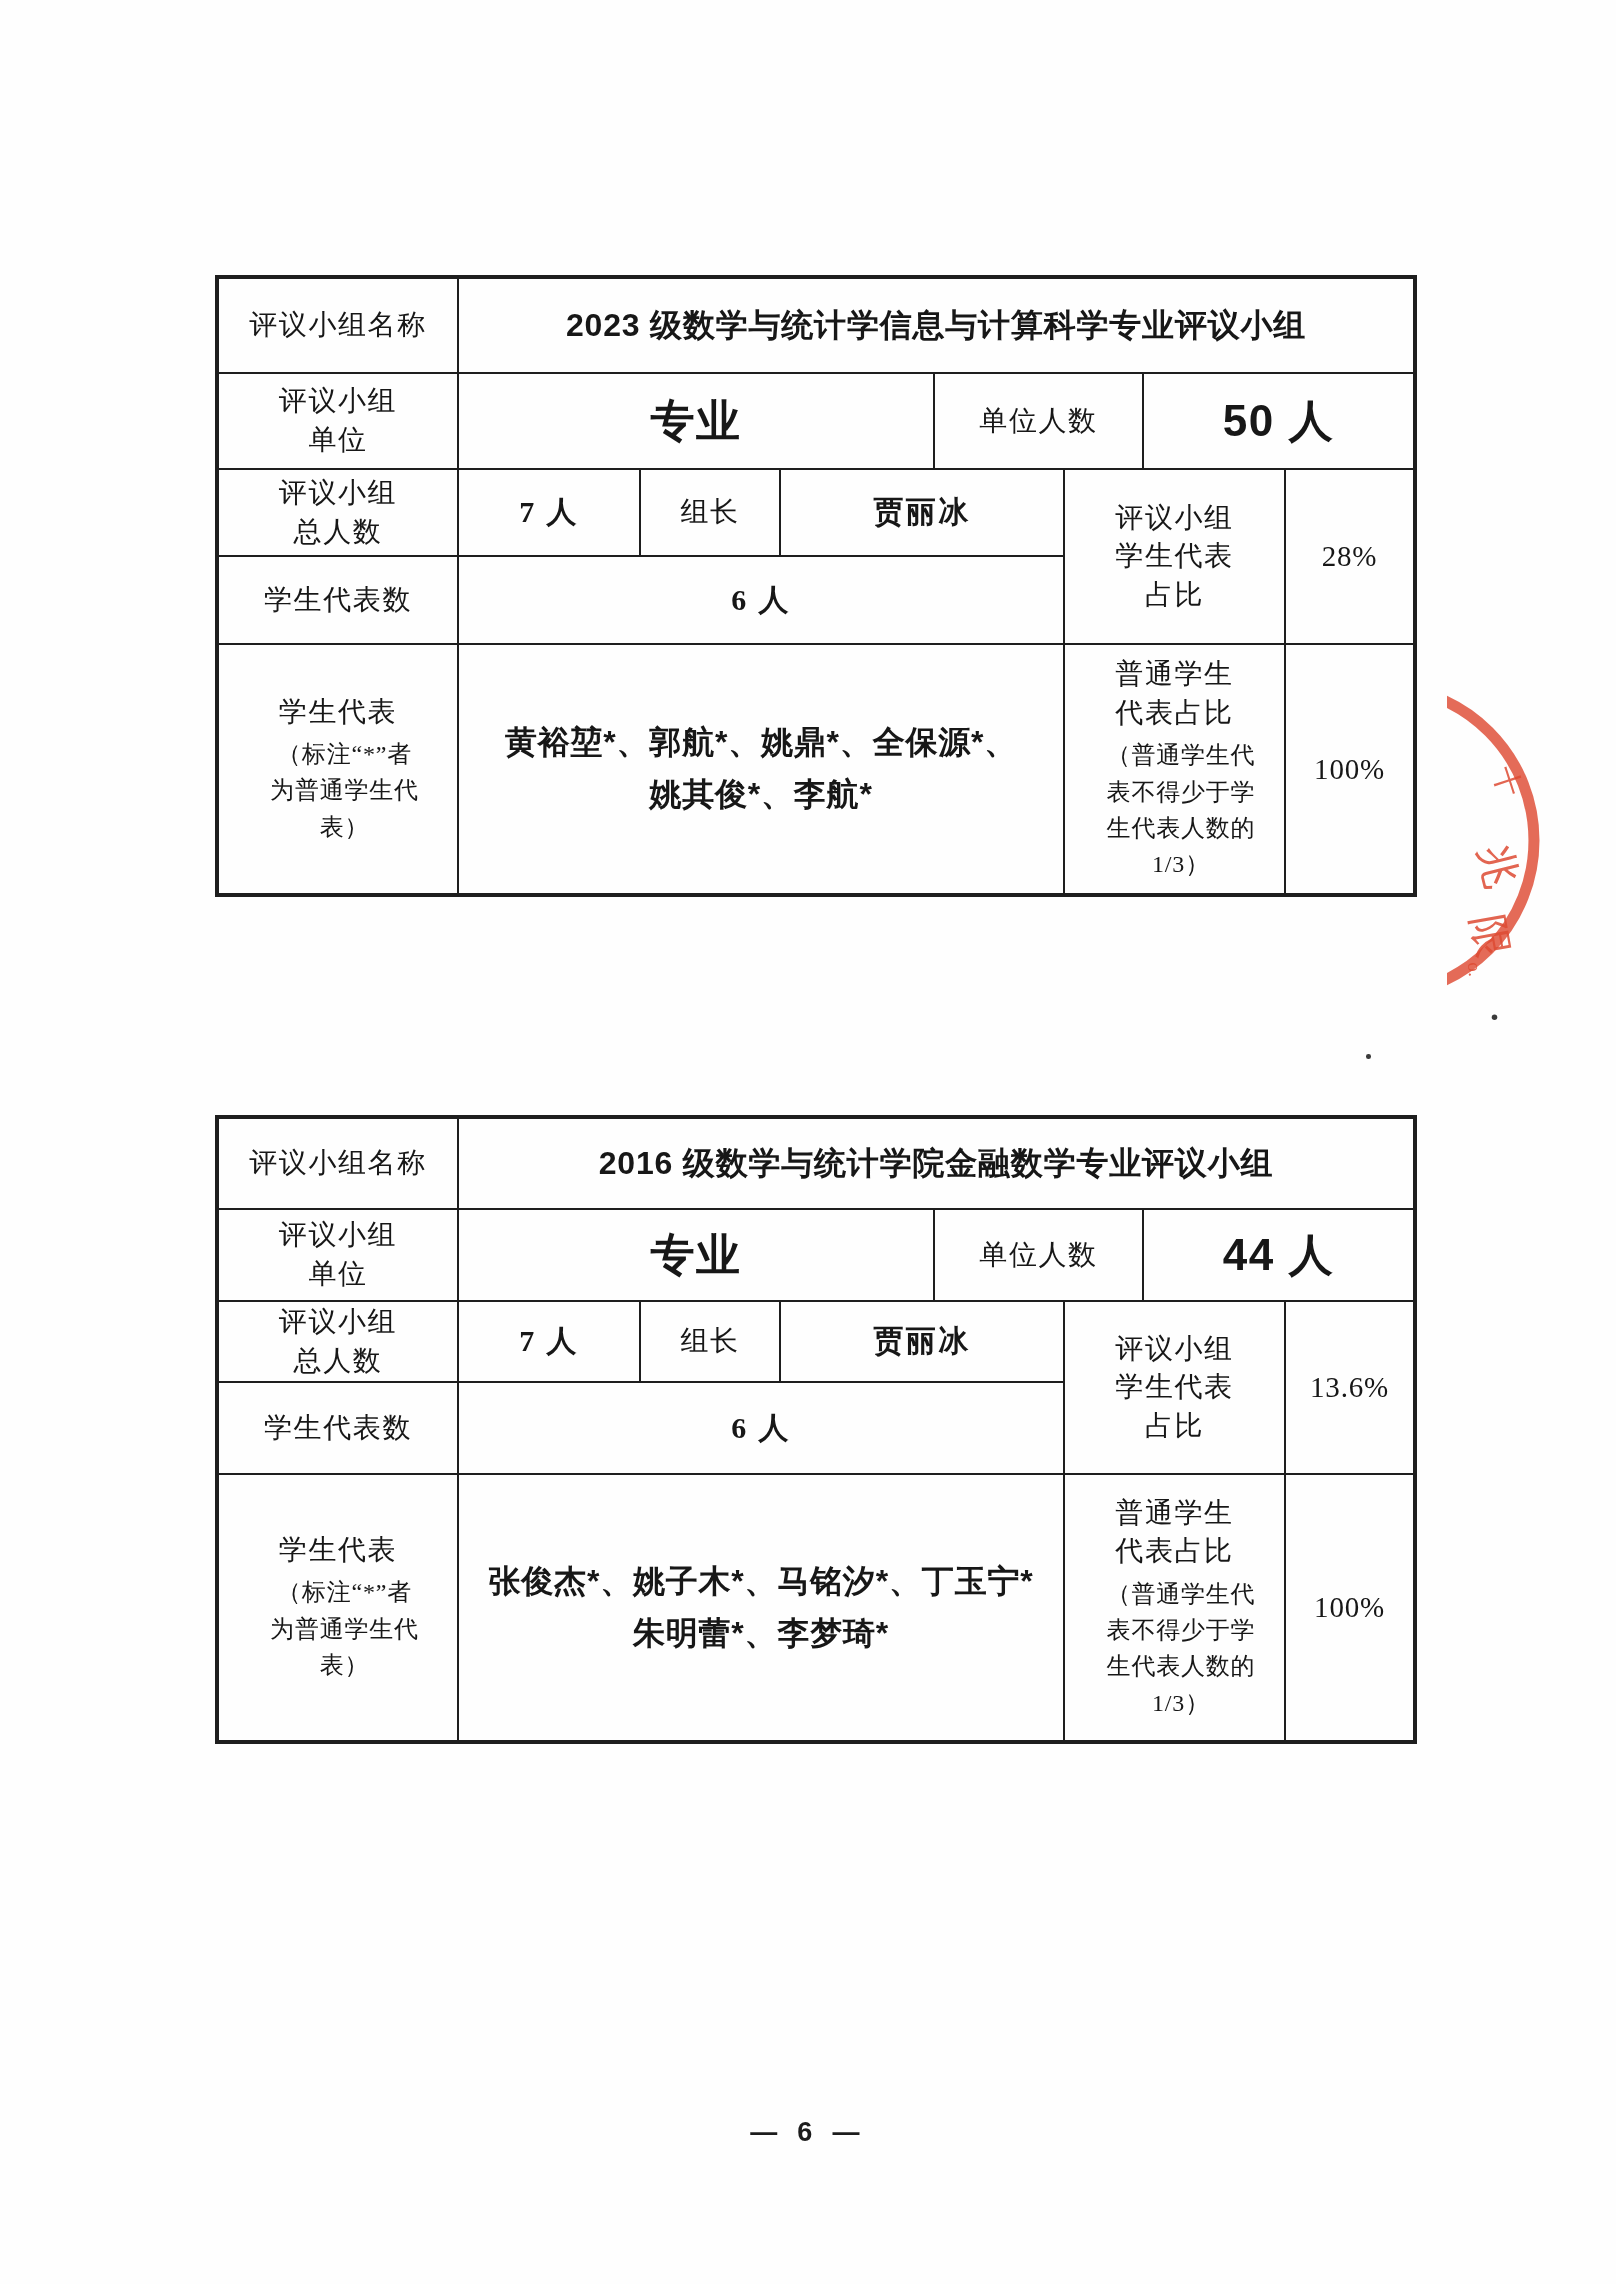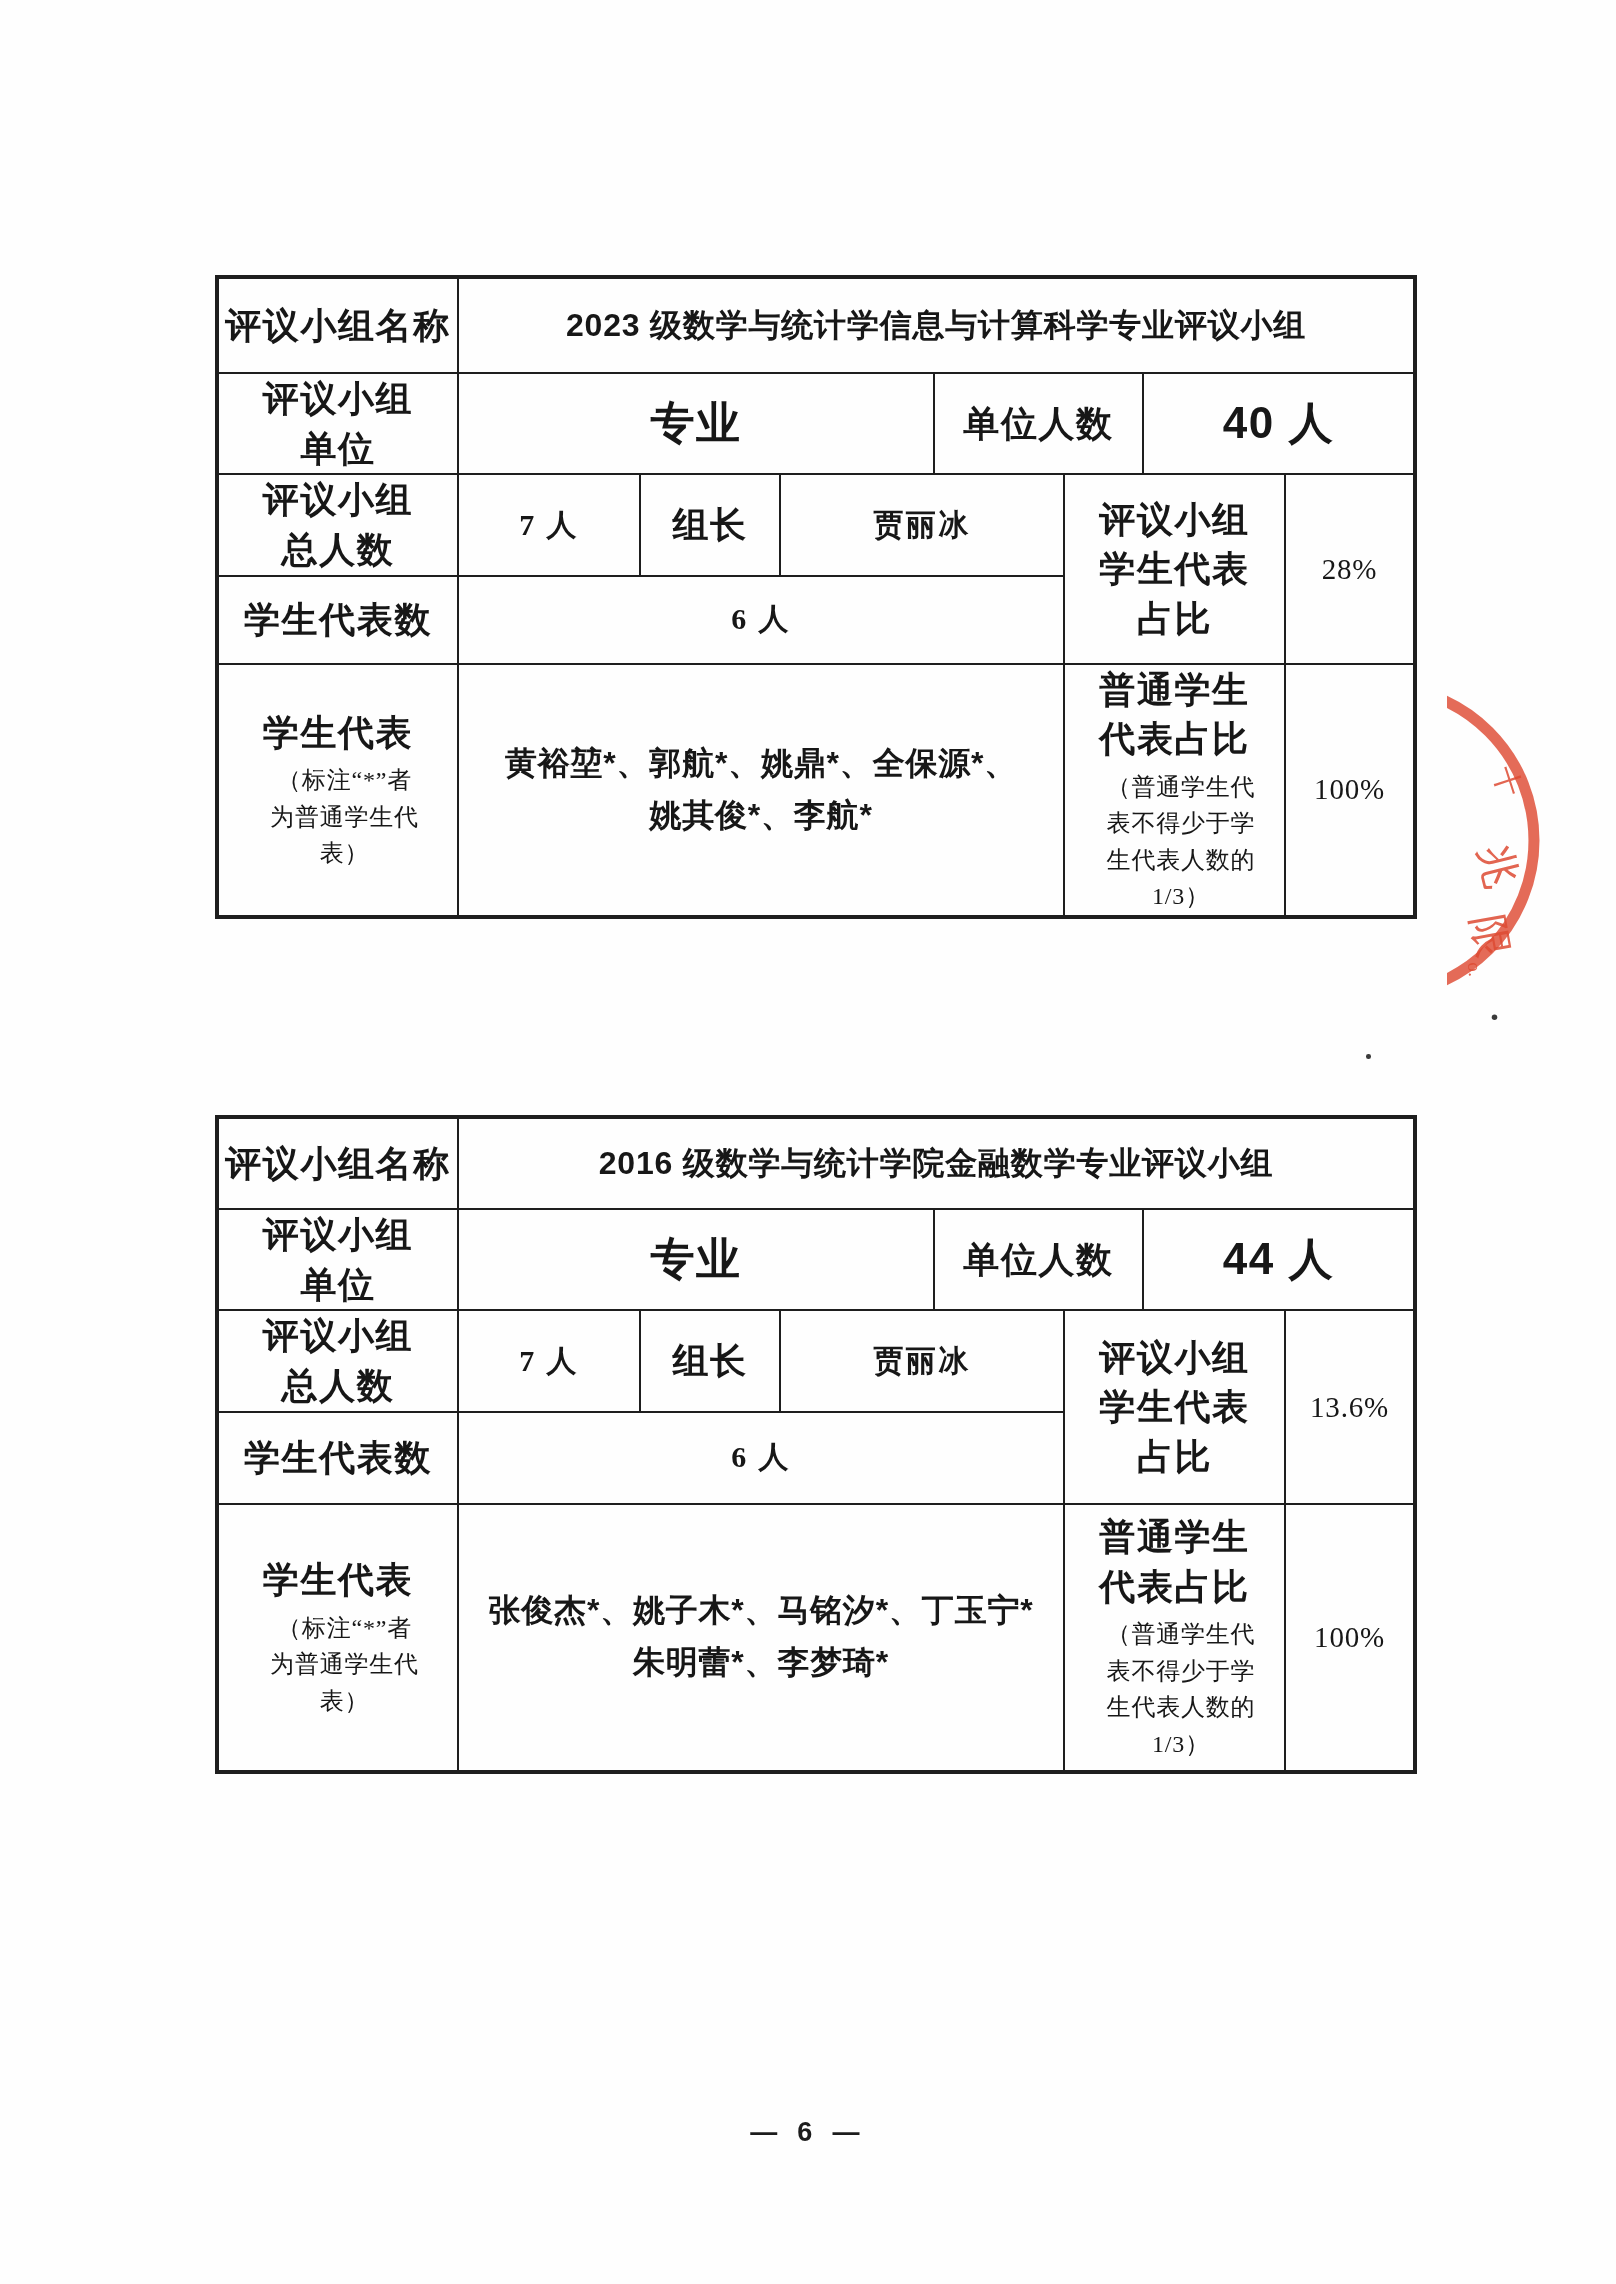--- a/index.html
+++ b/index.html
@@ -20,22 +20,22 @@
   }
   .doc-table td {
     border: 2.4px solid #1e1e1e;
     text-align: center;
     vertical-align: middle;
     padding: 0;
     overflow: hidden;
   }
   
   .lbl {
-    font-weight: bold;
-    font-size: 36px;
+    font-weight: normal;
+    font-size: 28px;
     line-height: 1.38;
     white-space: pre-line;
     letter-spacing: 1.6px;
   }
   
   .title {
     font-weight: bold;
     font-size: 32px;
     letter-spacing: 0.8px;
   }
@@ -118,21 +118,21 @@
   <tbody>
   <tr style="height:96px">
     <td class="lbl">评议小组名称</td>
     <td class="title" colspan="7">2023 级数学与统计学信息与计算科学专业评议小组</td>
   </tr>
   <tr style="height:96px">
     <td class="lbl">评议小组
 单位</td>
     <td class="val" colspan="3">专业</td>
     <td class="lbl" colspan="2">单位人数</td>
-    <td class="val" colspan="2">40 人</td>
+    <td class="val" colspan="2">50 人</td>
   </tr>
   <tr style="height:87px">
     <td class="lbl">评议小组
 总人数</td>
     <td class="val-light">7 人</td>
     <td class="lbl">组长</td>
     <td class="val-light" colspan="2">贾丽冰</td>
     <td class="lbl" colspan="2" rowspan="2">评议小组
 学生代表
 占比</td>

